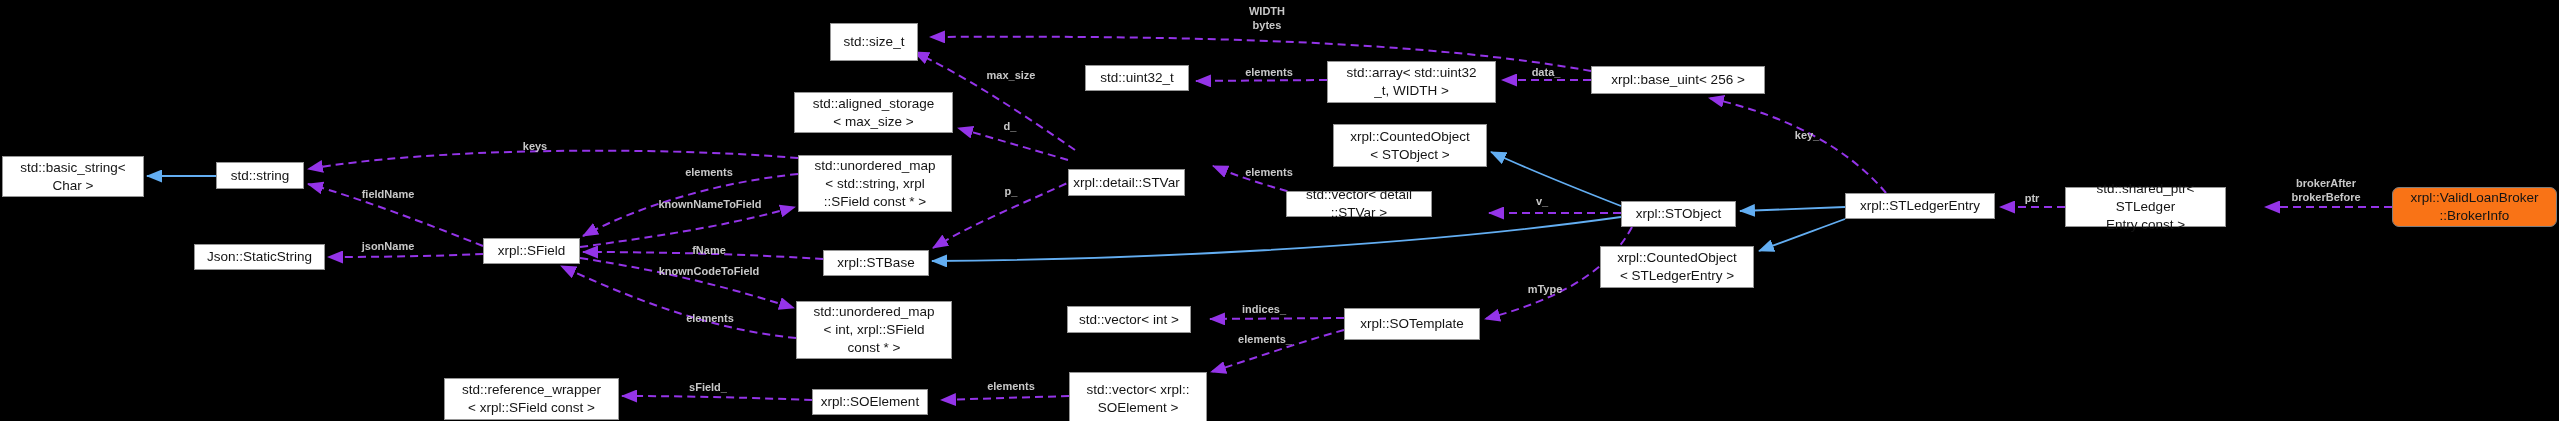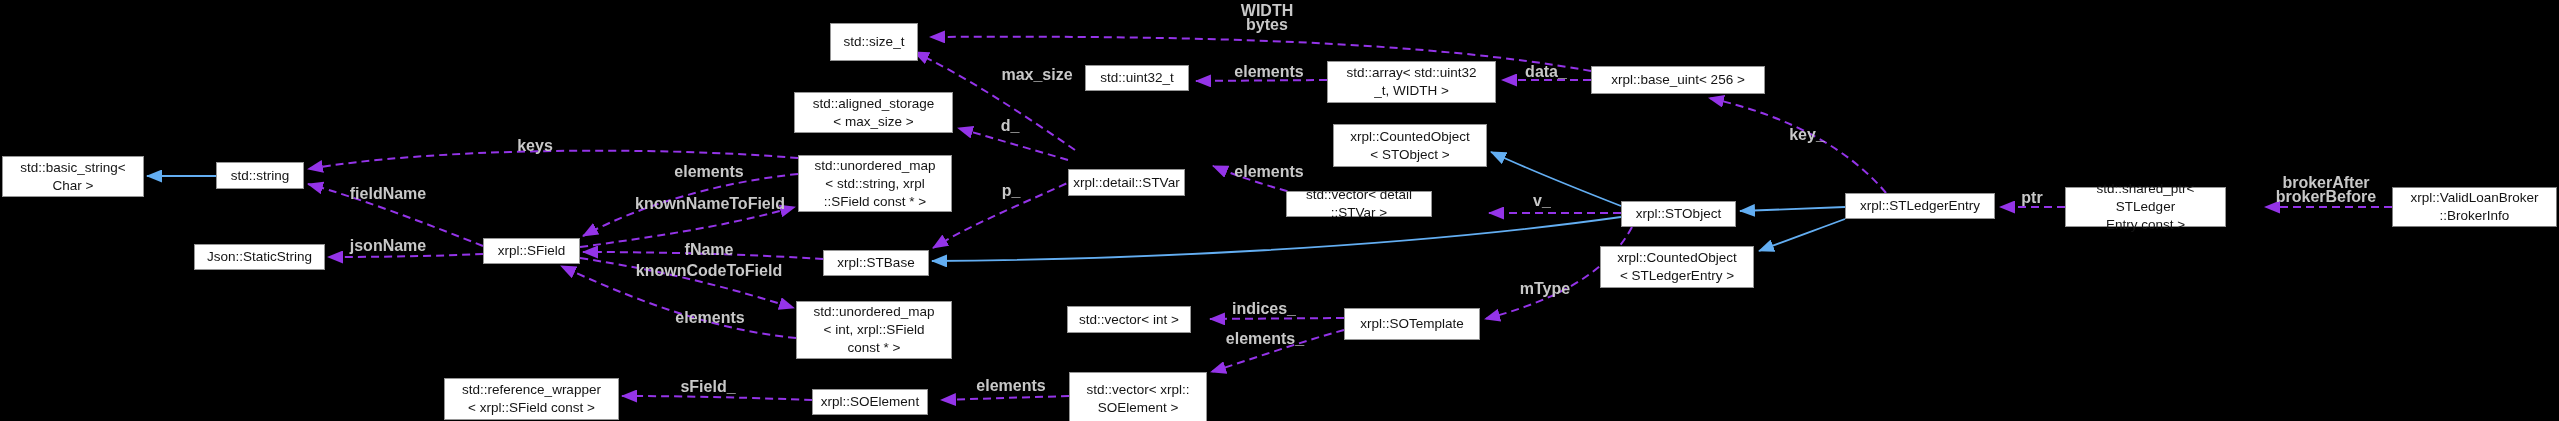--- a/index.html
+++ b/index.html
@@ -4,22 +4,22 @@
 <style>
   html,body{margin:0;padding:0;background:#000;}
   .diagram{position:relative;width:2559px;height:421px;background:#000000;overflow:hidden;
     font-family:"Liberation Sans","DejaVu Sans",sans-serif;}
   .edges{position:absolute;left:0;top:0;width:2559px;height:421px;}
   .pe{stroke:#9434e8;stroke-width:2;fill:none;stroke-dasharray:8 5;}
   .be{stroke:#63aef2;stroke-width:1.8;fill:none;}
   .node{position:absolute;background:#ffffff;border:1.5px solid #969696;color:#141414;
     display:flex;align-items:center;justify-content:center;text-align:center;
     font-size:13.5px;line-height:18px;white-space:pre-line;box-sizing:border-box;cursor:pointer;}
-  .node.target{background:#ffffff;border-color:#7d7d7d;cursor:default;}
-  .elabel{position:absolute;color:#c8c8c8;font-size:16px;font-weight:600;line-height:14px;
+  .node.target{background:#f97316;border-color:#7d7d7d;cursor:default;border-radius:7px;}
+  .elabel{position:absolute;color:#c8c8c8;font-size:11px;font-weight:600;line-height:14px;
     white-space:pre-line;text-align:center;transform:translateX(-50%);}
 </style>
 </head>
 <body>
 
 <div class="diagram">
 
   <svg class="edges" width="2559" height="421" viewBox="0 0 2559 421">
     <defs>
       <marker id="ap" markerUnits="userSpaceOnUse" markerWidth="16" markerHeight="13" refX="15" refY="6.5" orient="auto">
@@ -97,21 +97,21 @@
   <div class="node" style="left:1600px;top:246px;width:154px;height:42px">xrpl::CountedObject
 &lt; STLedgerEntry &gt;</div>
   <div class="node" style="left:444px;top:378px;width:175px;height:42px">std::reference_wrapper
 &lt; xrpl::SField const &gt;</div>
   <div class="node" style="left:812px;top:389px;width:116px;height:26px">xrpl::SOElement</div>
   <div class="node" style="left:1069px;top:372px;width:138px;height:54px">std::vector&lt; xrpl::
 SOElement &gt;</div>
 
   <div class="elabel" style="left:1267px;top:4px">WIDTH
 bytes</div>
-  <div class="elabel" style="left:1037px;top:68px">max_size</div>
+  <div class="elabel" style="left:1011px;top:68px">max_size</div>
   <div class="elabel" style="left:1269px;top:65px">elements</div>
   <div class="elabel" style="left:1546px;top:65px">data_</div>
   <div class="elabel" style="left:1807px;top:128px">key_</div>
   <div class="elabel" style="left:1010px;top:119px">d_</div>
   <div class="elabel" style="left:1269px;top:165px">elements</div>
   <div class="elabel" style="left:1011px;top:184px">p_</div>
   <div class="elabel" style="left:1542px;top:194px">v_</div>
   <div class="elabel" style="left:1545px;top:282px">mType</div>
   <div class="elabel" style="left:2032px;top:191px">ptr</div>
   <div class="elabel" style="left:2326px;top:176px">brokerAfter

